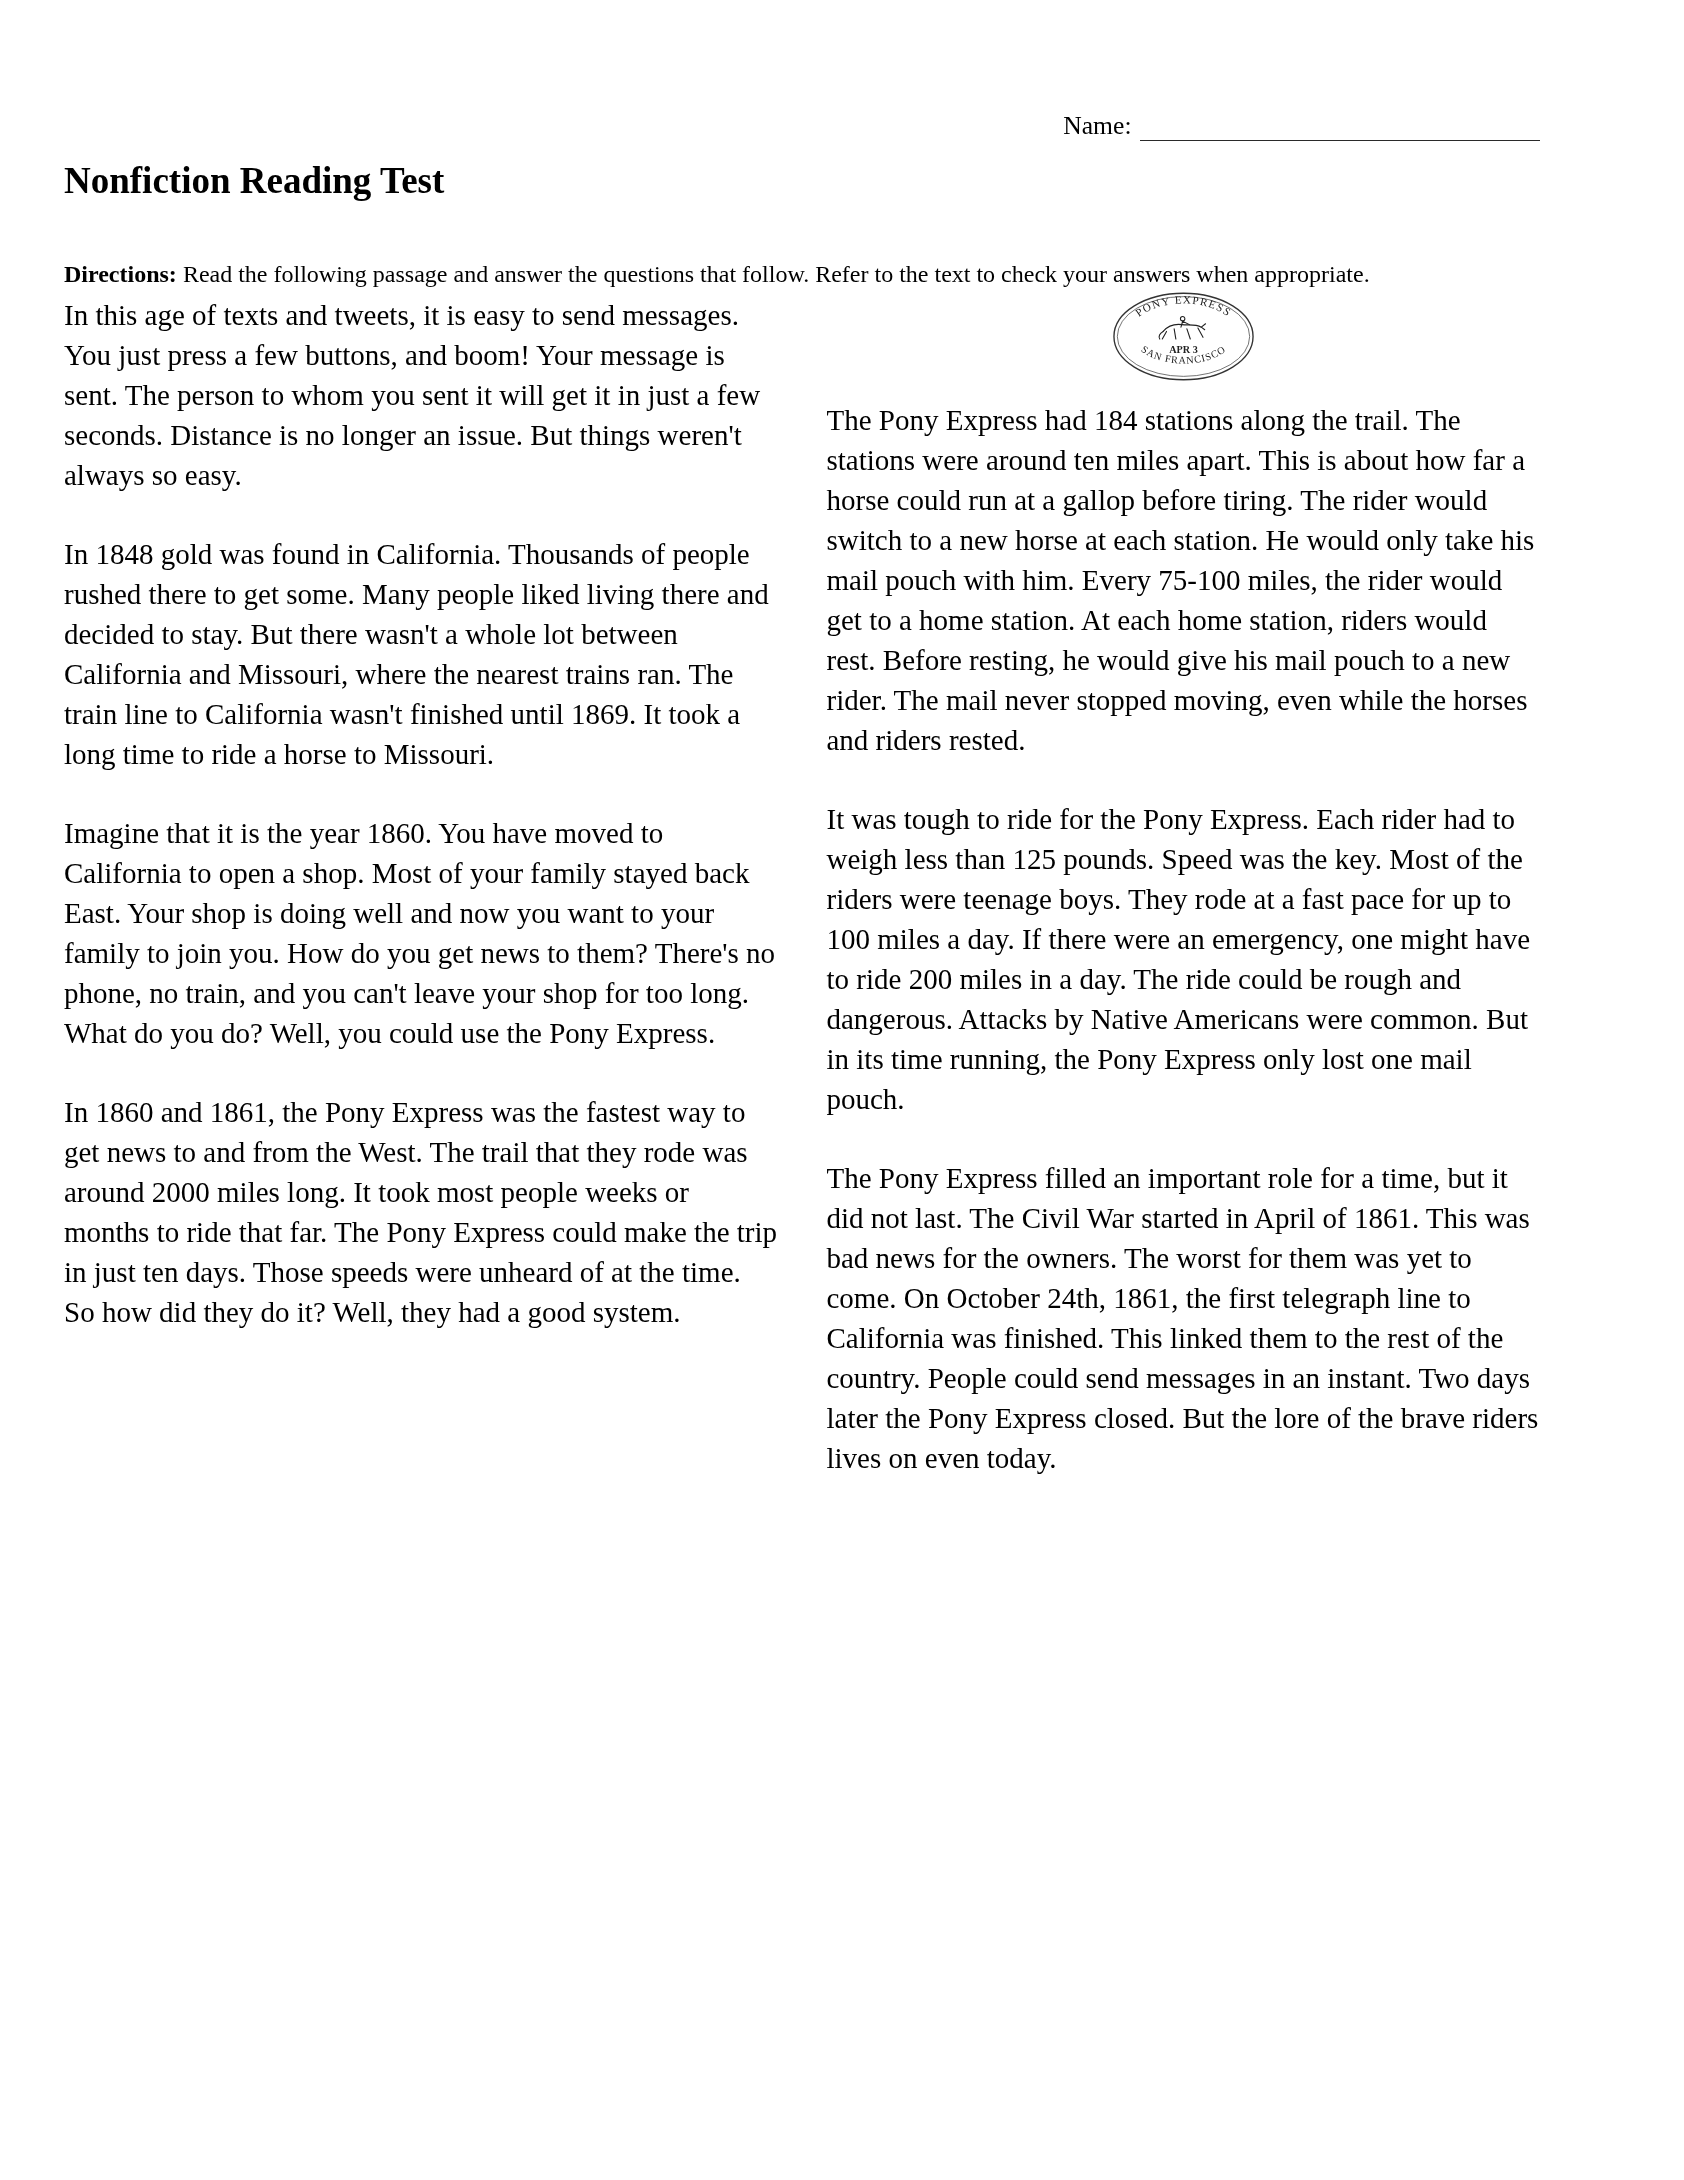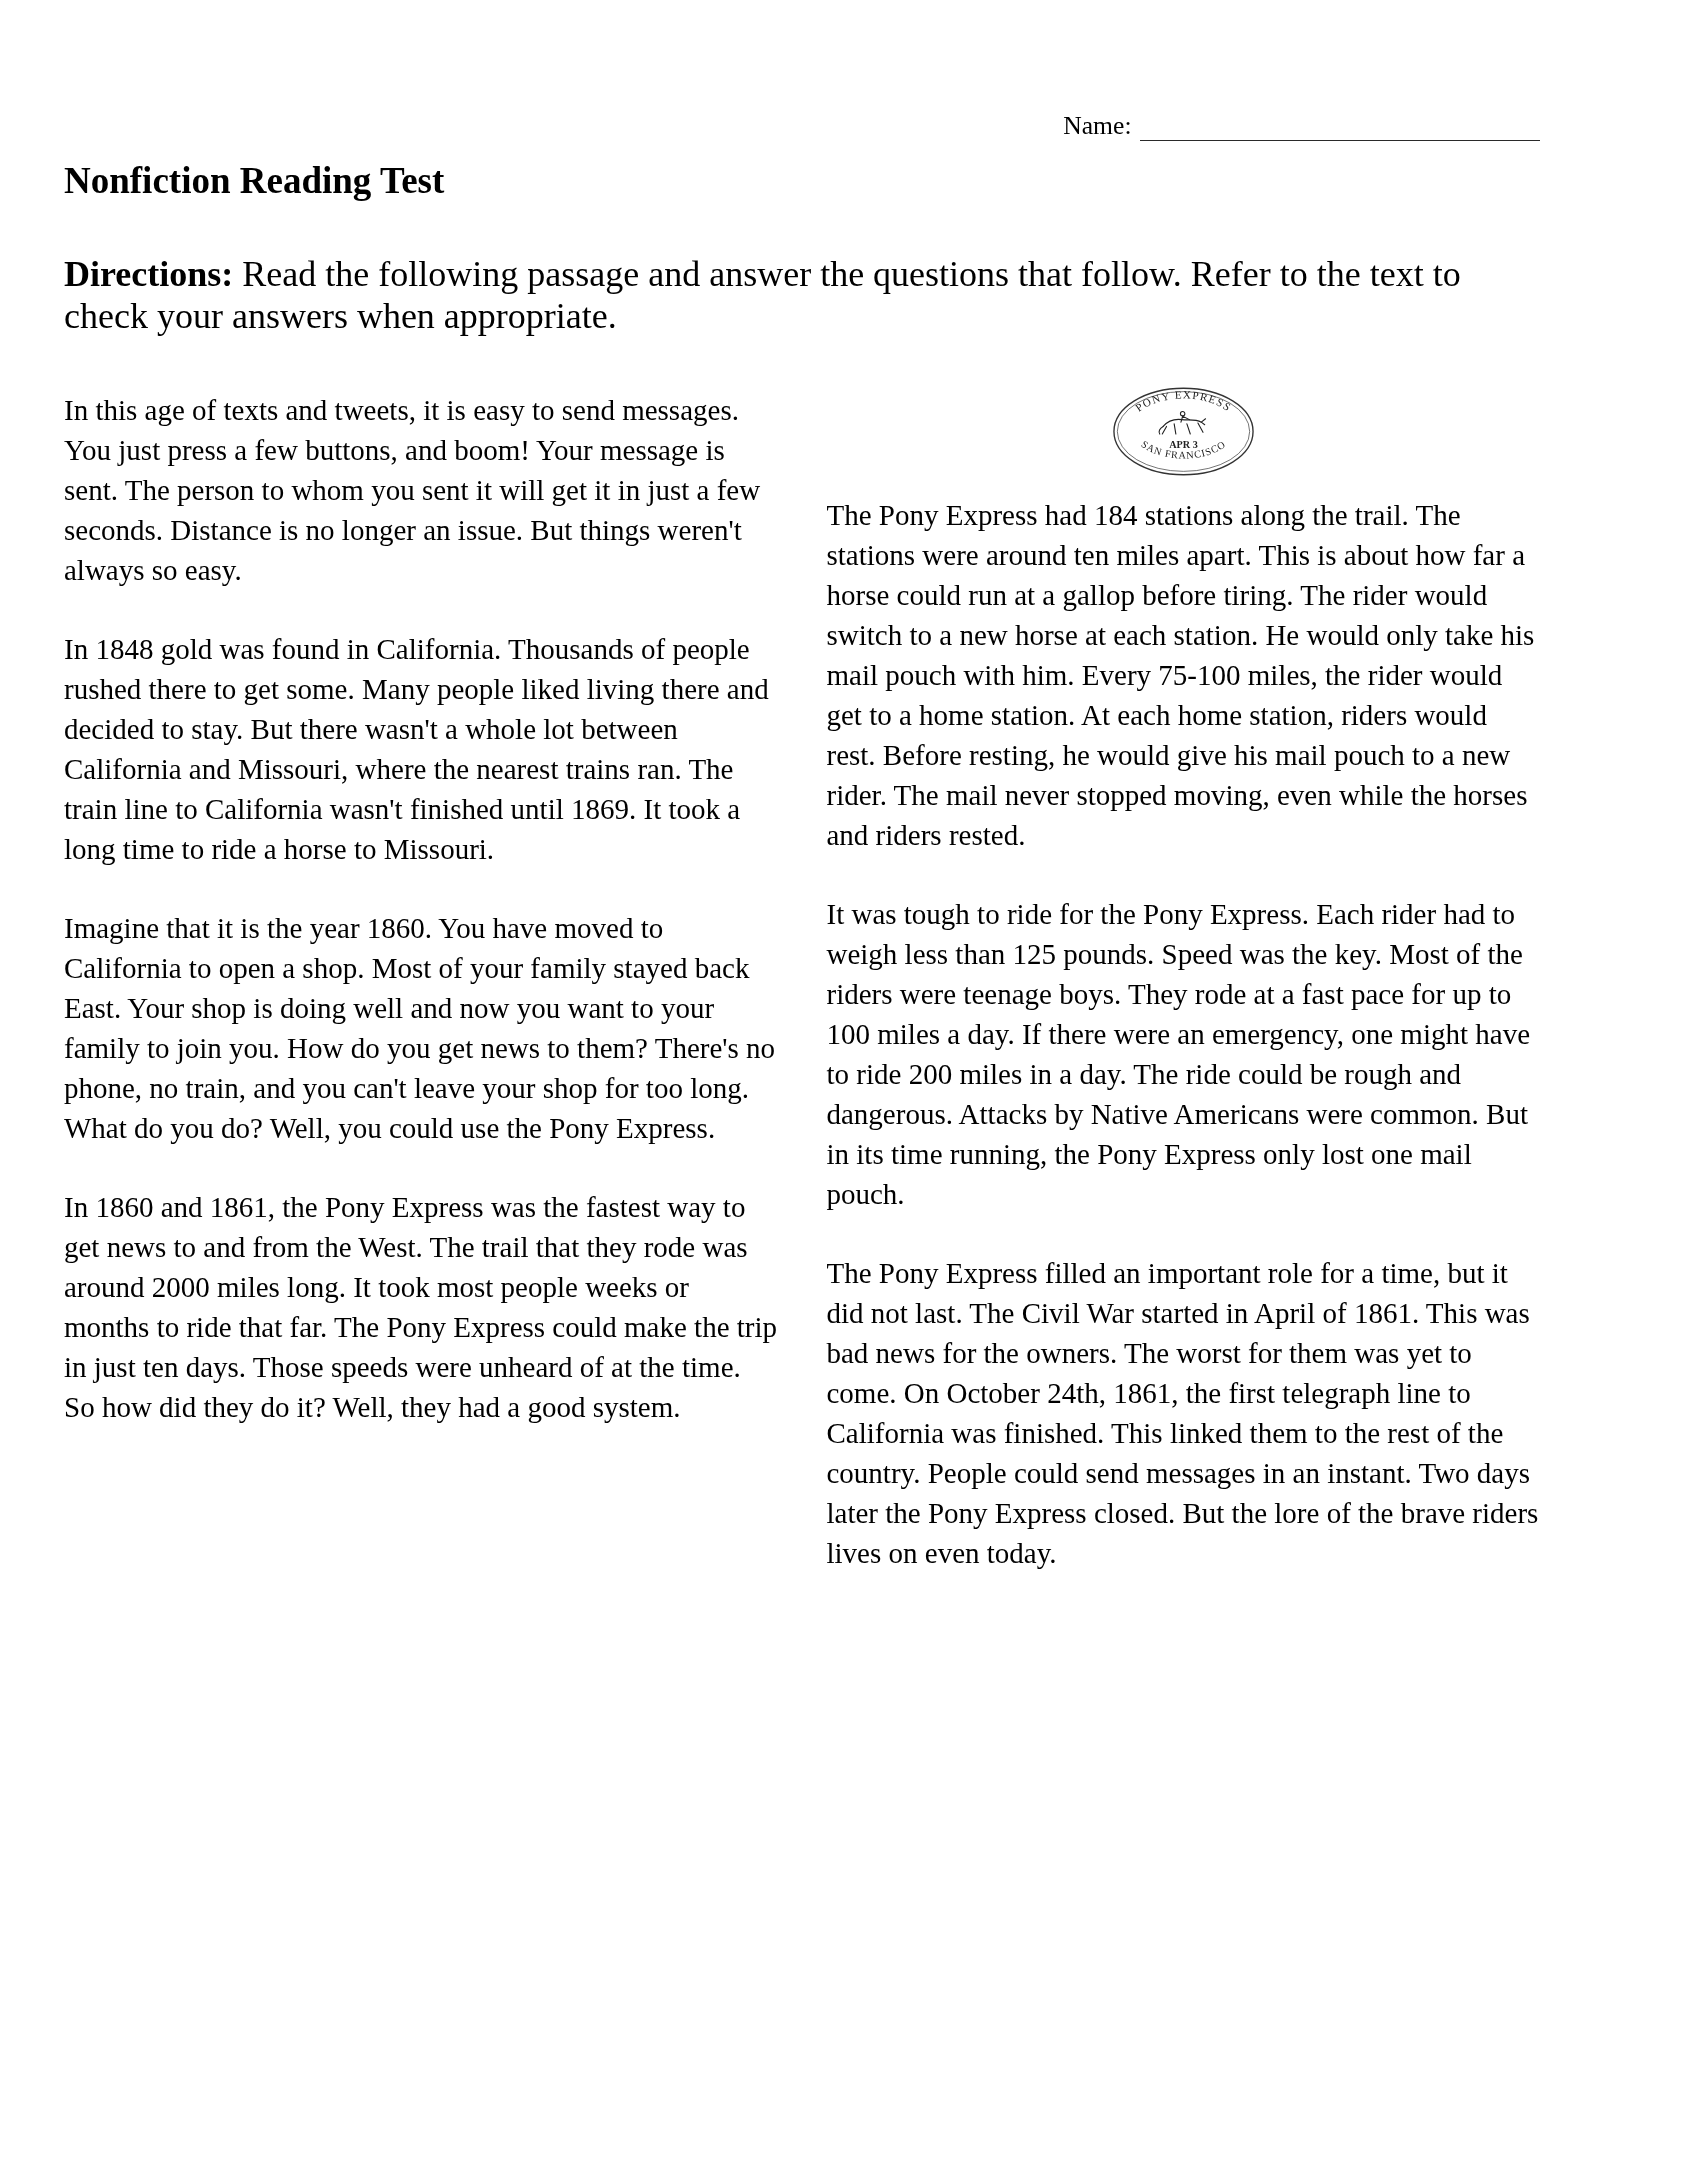--- a/index.html
+++ b/index.html
@@ -31,23 +31,22 @@
   }
   
   .title-block { margin-top: 2px; margin-bottom: 48px; }
   .title-line {
     font-size: 37px;
     font-weight: bold;
     line-height: 49px;
   }
   
   .directions {
-    font-size: 36px;
+    font-size: 24px;
     line-height: 42px;
-    margin-bottom: 53px;
   }
   .directions .dir-label { font-weight: bold; }
   
   .columns {
     display: flex;
     gap: 49px;
     align-items: flex-start;
   }
   .col { flex: 1 1 0; }
   .col p {

